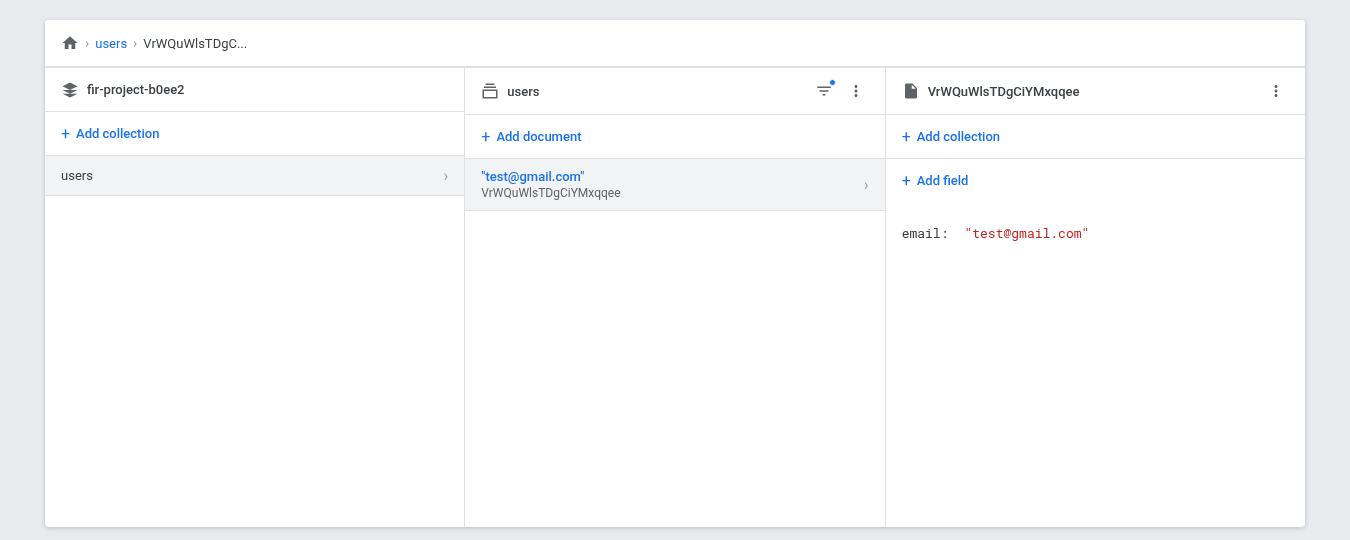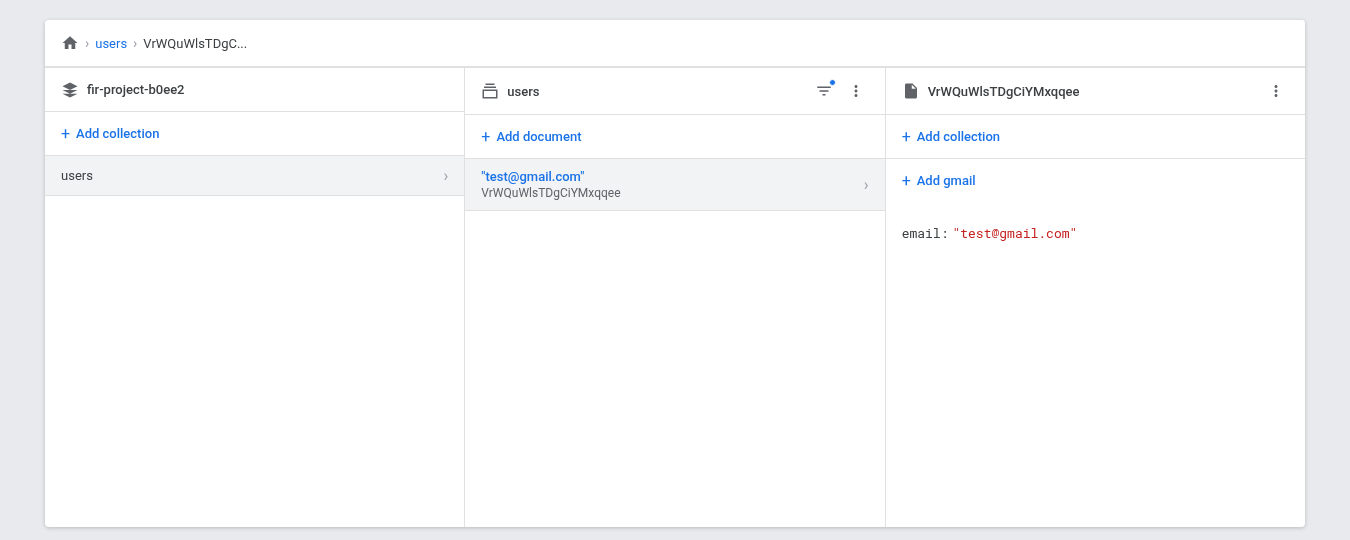--- a/index.html
+++ b/index.html
@@ -163,21 +163,21 @@
     
     .fields-area {
       padding: 16px;
       flex: 1;
     }
     .field-row {
       display: flex;
       align-items: baseline;
       padding: 6px 0;
       font-size: 13px;
-      gap: 4px;
+      gap: 16px;
     }
     .field-key {
       color: #3c4043;
       font-family: 'Roboto Mono', 'Courier New', monospace;
       font-size: 13px;
     }
     .field-value {
       color: #3c4043;
       font-family: 'Roboto Mono', 'Courier New', monospace;
       font-size: 13px;
@@ -278,21 +278,21 @@
               </svg>
           </span>
         </div>
       </div>
       <div class="add-action">
         <span class="plus-icon">+</span>
         <span>Add collection</span>
       </div>
       <div class="add-action" style="border-bottom: none;">
         <span class="plus-icon">+</span>
-        <span>Add gmail</span>
+        <span>Add field</span>
       </div>
       <div class="fields-area">
         <div class="field-row">
           <span class="field-key">email:</span>
           <span class="field-value string">"test@gmail.com"</span>
         </div>
       </div>
     </div>
 
   </div>

